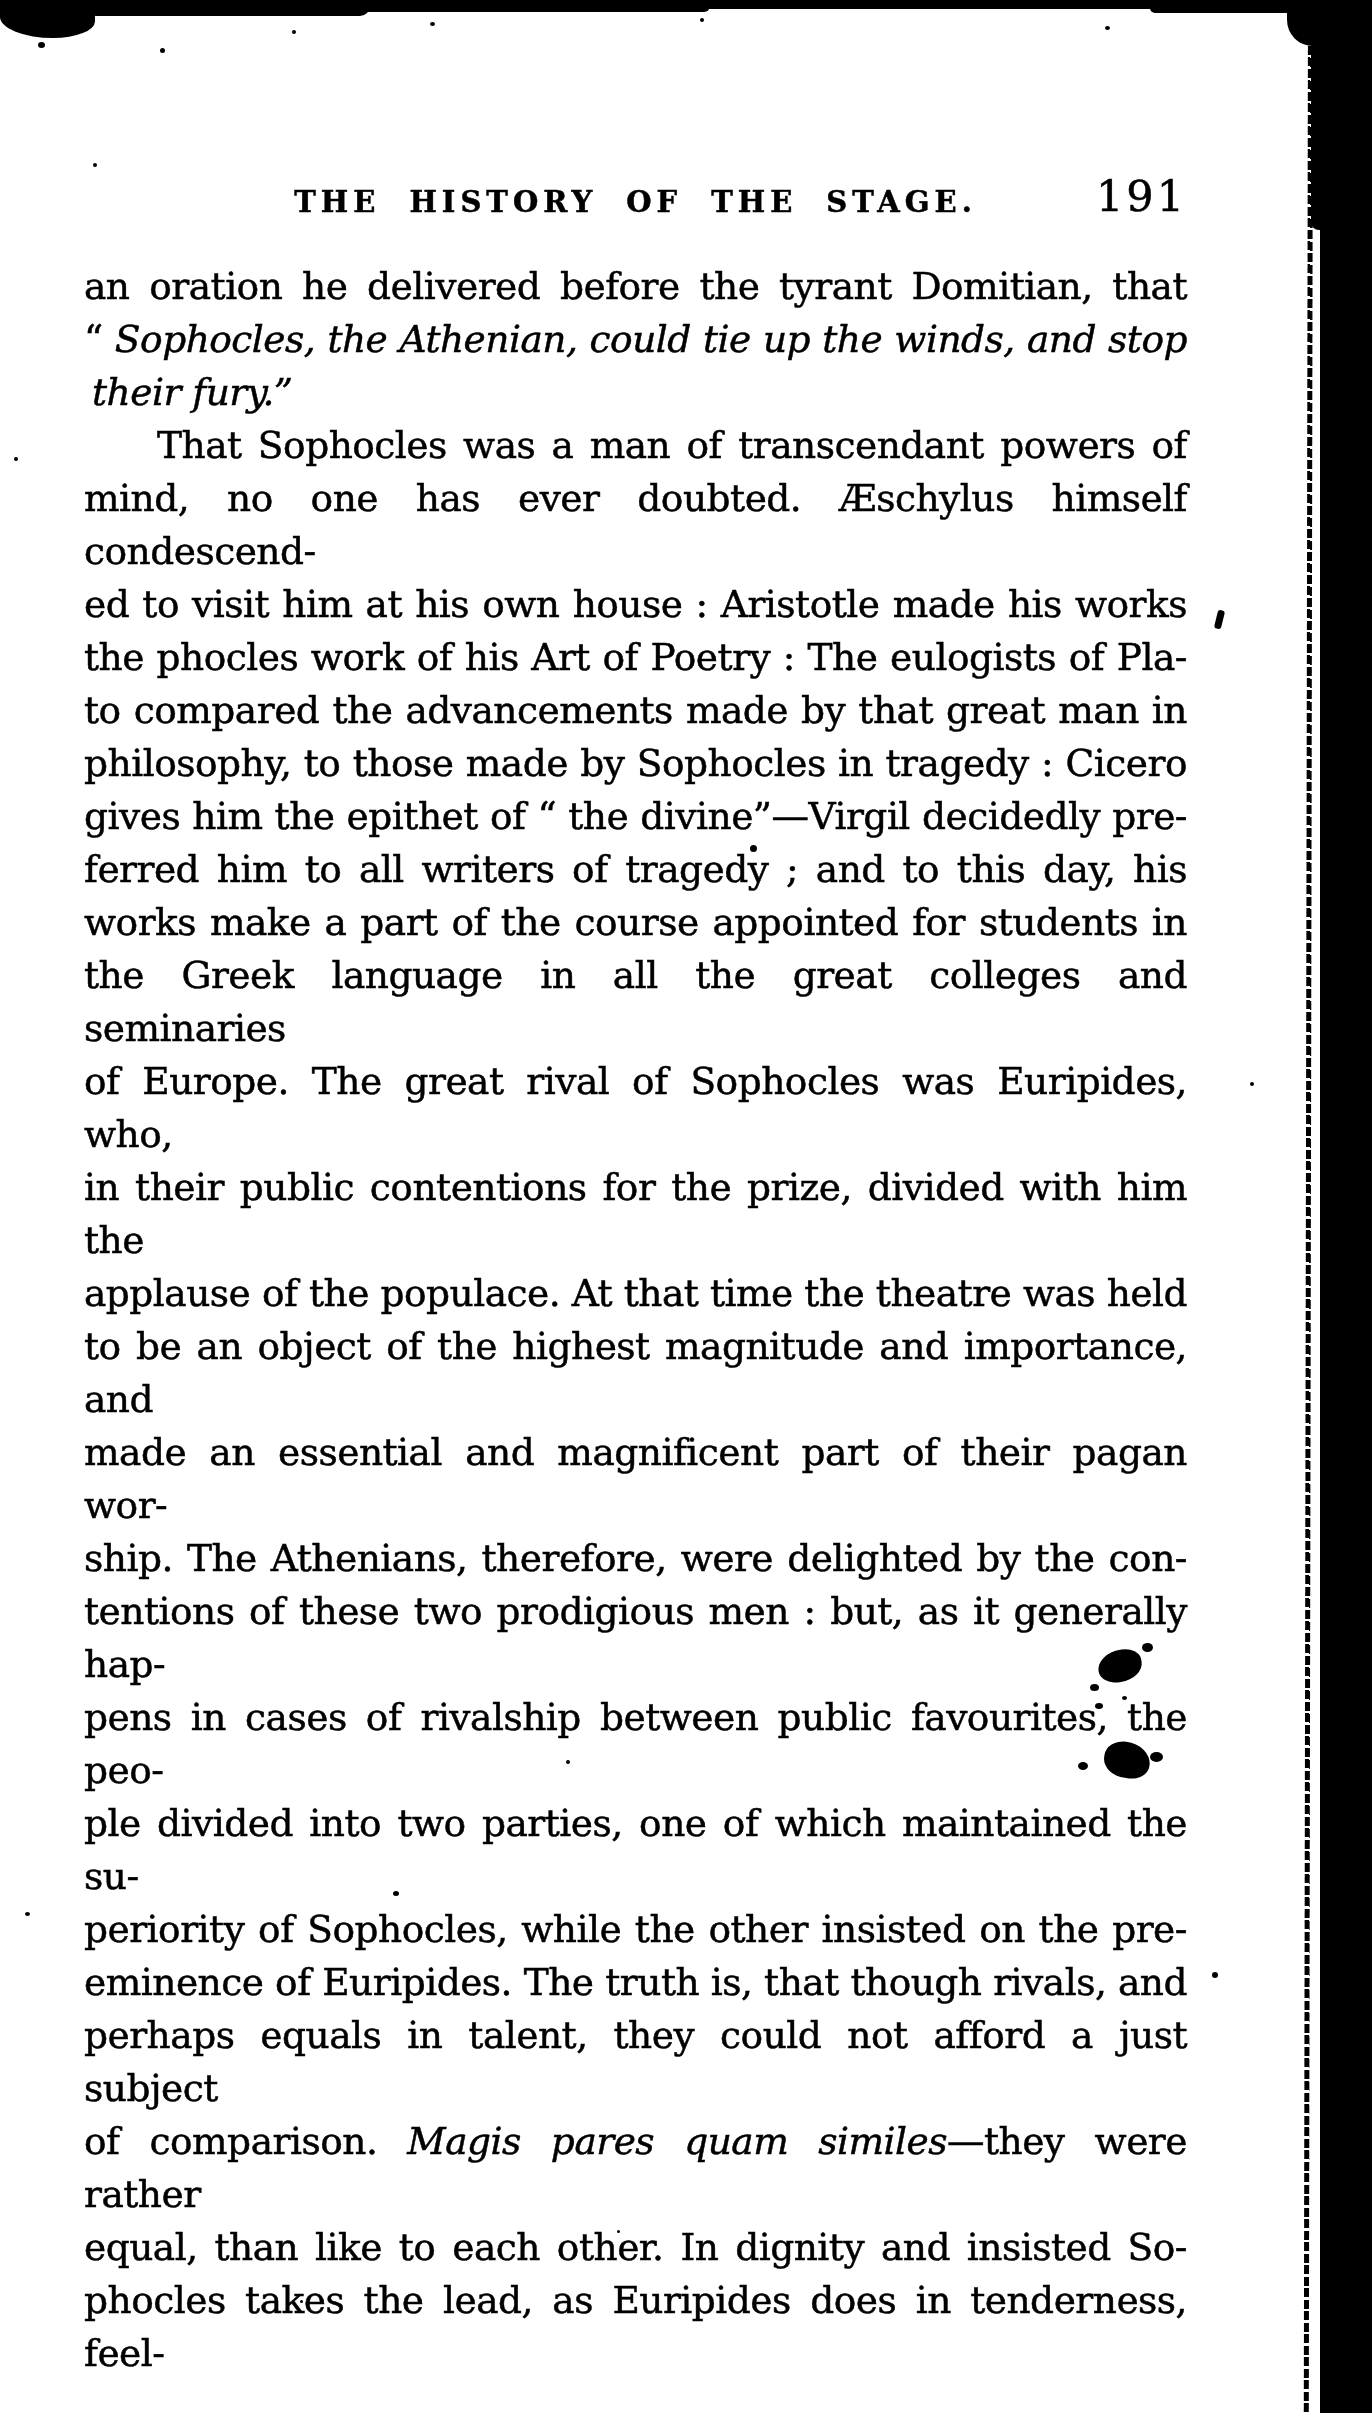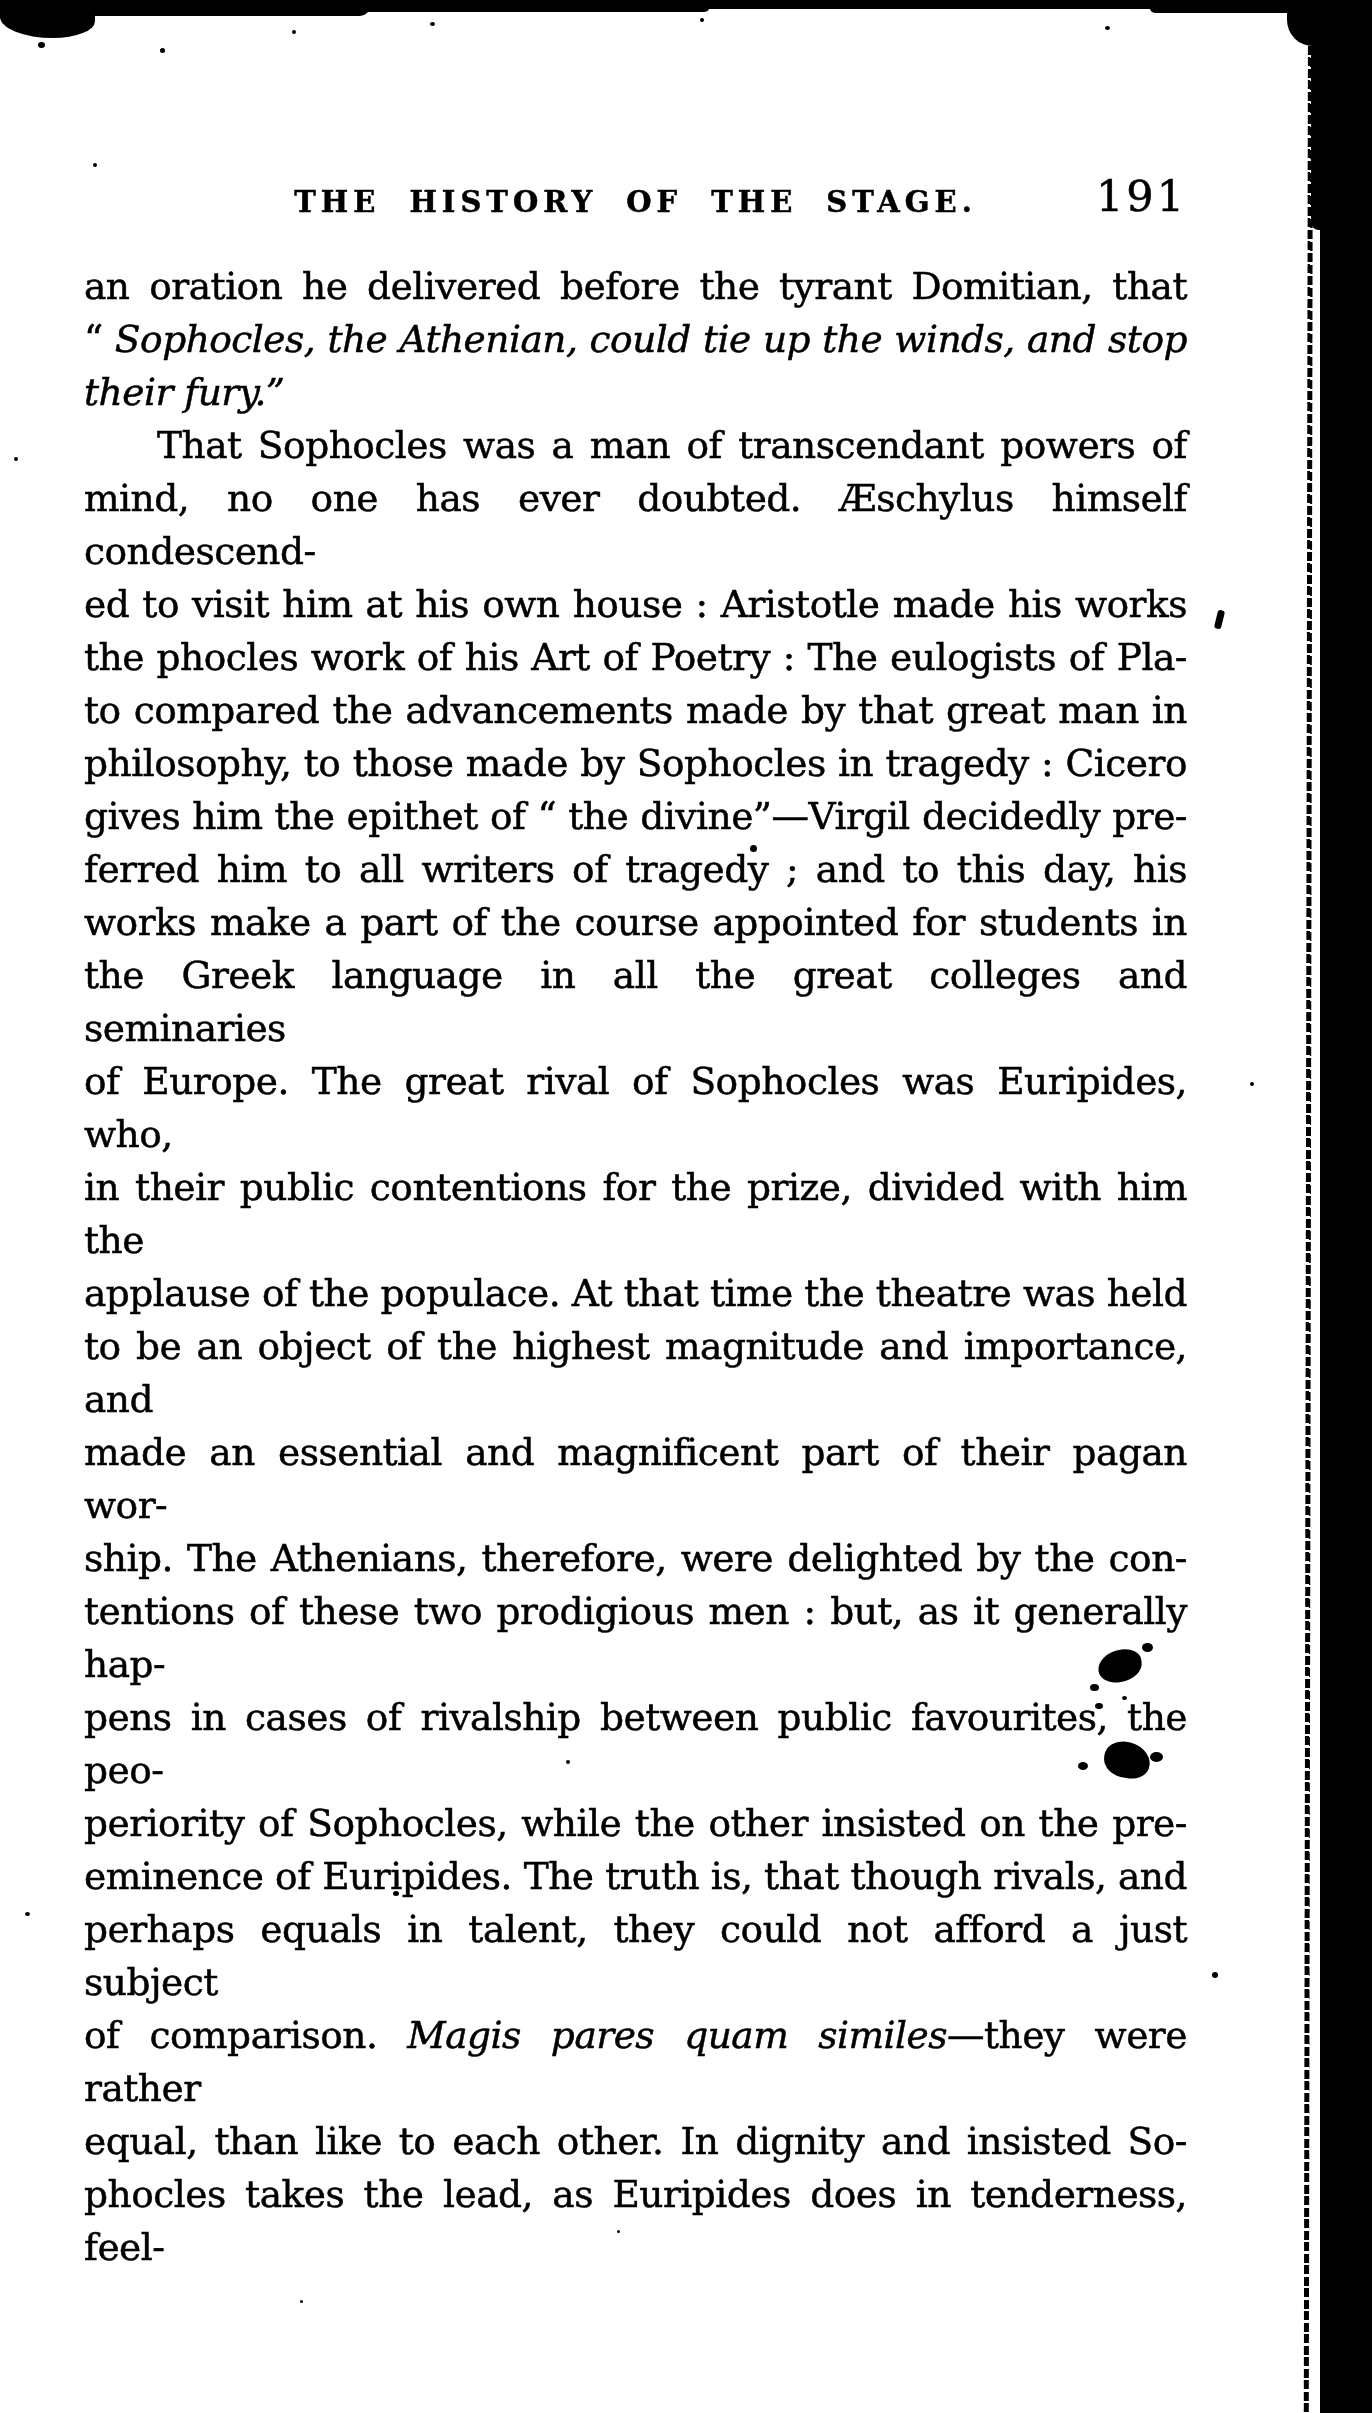--- a/index.html
+++ b/index.html
@@ -20,21 +20,21 @@
   }
   .page-number{
     position:absolute;right:0;top:-7px;font-size:43px;line-height:43px;
     letter-spacing:3px;font-weight:normal;
   }
   .body-block{margin-top:36px;}
   .line{
     font-size:37.5px;line-height:53px;letter-spacing:-0.5px;
     text-align:justify;text-align-last:justify;
   }
-  .line.last{text-align-last:left;}
+  .line.last{text-align-last:left;margin-left:8px;}
   .it{font-style:italic;}
   
   .art{position:absolute;background:#000;}
   .right-bar{left:1320px;top:0;width:52px;height:2413px;}
   .right-line{
     left:1308px;top:0;width:5px;height:2413px;background:none;
     background-image:repeating-linear-gradient(180deg,#000 0 9px,rgba(0,0,0,0) 9px 11.5px);
     transform:rotate(0.1deg);transform-origin:50% 0;
   }
   .right-merge{left:1311px;top:0;width:11px;height:230px;border-radius:0 0 0 8px;}
@@ -77,20 +77,21 @@
       <div class="line"><span>works make a part of the course appointed for students in</span></div>
       <div class="line"><span>the Greek language in all the great colleges and seminaries</span></div>
       <div class="line"><span>of Europe. The great rival of Sophocles was Euripides, who,</span></div>
       <div class="line"><span>in their public contentions for the prize, divided with him the</span></div>
       <div class="line"><span>applause of the populace. At that time the theatre was held</span></div>
       <div class="line"><span>to be an object of the highest magnitude and importance, and</span></div>
       <div class="line"><span>made an essential and magnificent part of their pagan wor-</span></div>
       <div class="line"><span>ship. The Athenians, therefore, were delighted by the con-</span></div>
       <div class="line"><span>tentions of these two prodigious men : but, as it generally hap-</span></div>
       <div class="line"><span>pens in cases of rivalship between public favourites, the peo-</span></div>
+      <div class="line"><span>ple divided into two parties, one of which maintained the su-</span></div>
       <div class="line"><span>periority of Sophocles, while the other insisted on the pre-</span></div>
       <div class="line"><span>eminence of Euripides. The truth is, that though rivals, and</span></div>
       <div class="line"><span>perhaps equals in talent, they could not afford a just subject</span></div>
       <div class="line"><span>of comparison. </span><span class="it">Magis pares quam similes</span><span>—they were rather</span></div>
       <div class="line"><span>equal, than like to each other. In dignity and insisted So-</span></div>
       <div class="line"><span>phocles takes the lead, as Euripides does in tenderness, feel-</span></div>
     </div>
 
 </div>
 

